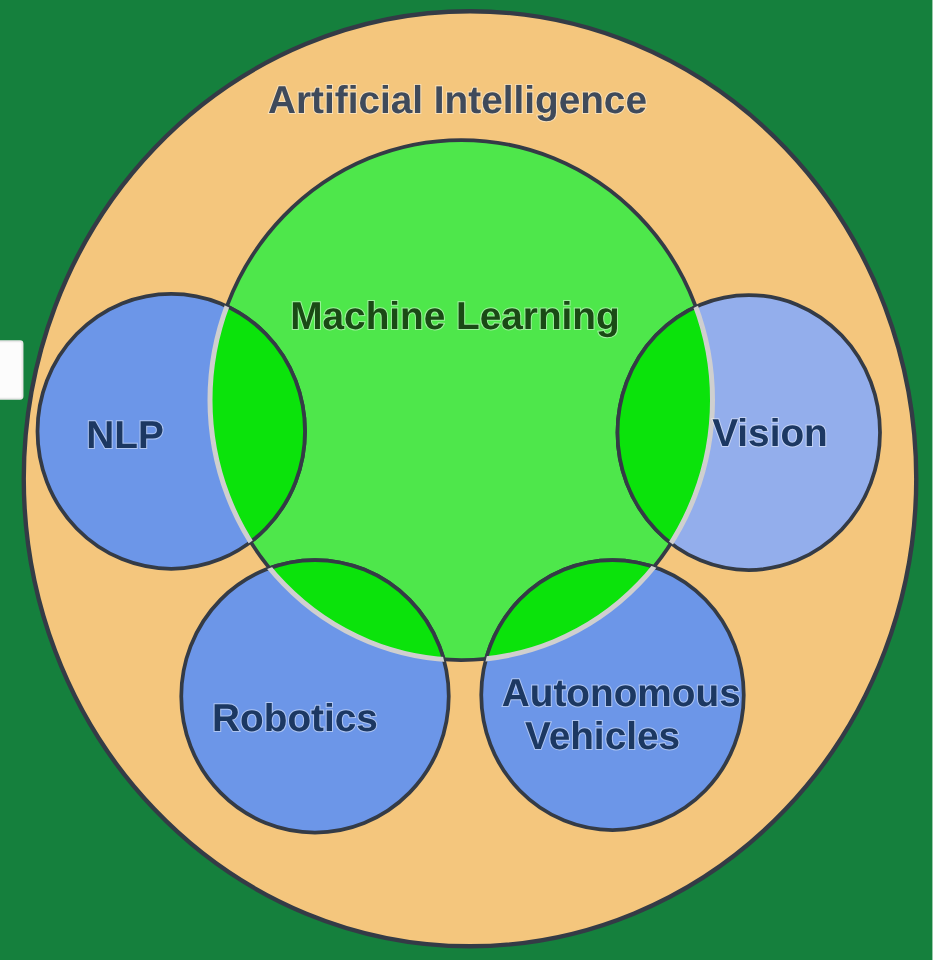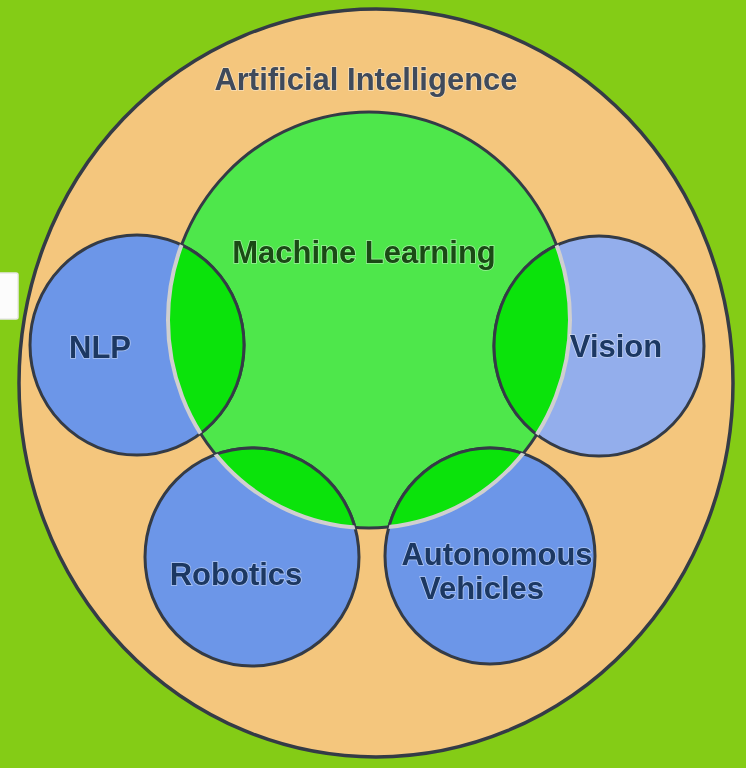--- a/index.html
+++ b/index.html
@@ -5,21 +5,21 @@
   html, body {
     margin: 0;
     padding: 0;
     background: #ffffff;
     font-family: "Liberation Sans", sans-serif;
   }
   .canvas {
     position: relative;
     width: 746px;
     height: 768px;
-    background: #84cc16;
+    background: #15803d;
     overflow: hidden;
   }
   svg { display: block; }
   .vlabel {
     font-family: "Liberation Sans", sans-serif;
     font-weight: bold;
     font-size: 31px;
     text-anchor: middle;
     paint-order: stroke;
     stroke: rgba(255,255,255,0.45);

